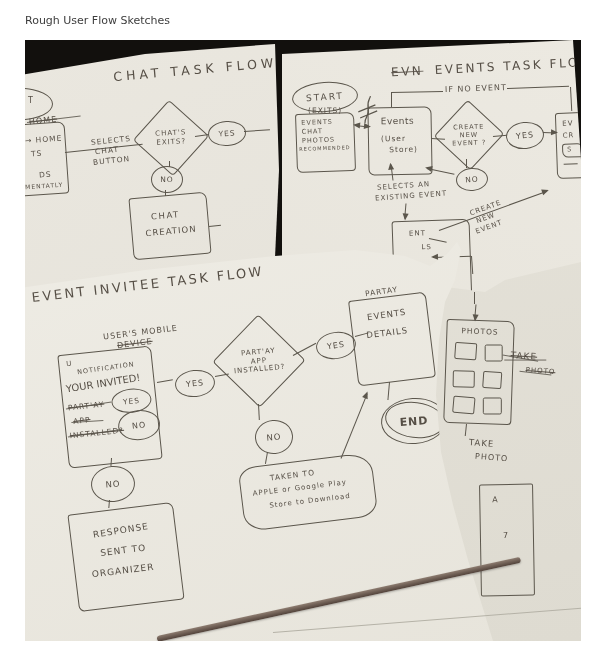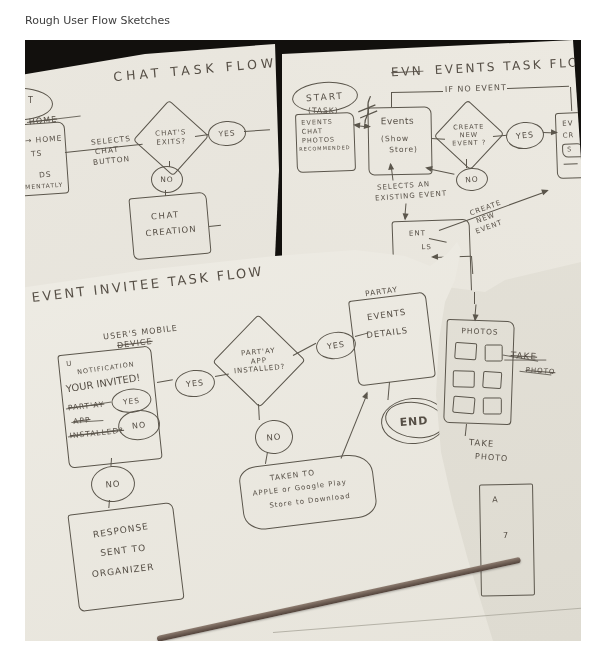--- a/index.html
+++ b/index.html
@@ -49,34 +49,34 @@
   <div id="photo">
 
     <div class="sheet" id="sheetB">
       <div class="hw" style="left:366px;top:20px;font-size:12px;letter-spacing:2.5px;transform:rotate(-3deg);">
         <span class="strike">EVN</span>
         <span style="margin-left:5px;">EVENTS TASK FLOW</span>
       </div>
       <div class="oval" style="left:267px;top:42px;width:64px;height:28px;transform:rotate(-4deg);">
         <span class="hw" style="font-size:9px;letter-spacing:2px;">START</span>
       </div>
-      <div class="hw" style="left:283px;top:66px;font-size:7.5px;">(TASK)</div>
+      <div class="hw" style="left:283px;top:66px;font-size:7.5px;">(EXITS)</div>
       <div class="bx" style="left:271px;top:73px;width:57px;height:57px;transform:rotate(-2deg);">
         <span class="hw" style="left: 5px; top: 4px; font-size: 6.5px; position: absolute;">EVENTS</span>
         <span class="hw" style="left: 5px; top: 13px; font-size: 6.5px; position: absolute;">CHAT</span>
         <span class="hw" style="left: 5px; top: 22px; font-size: 6.5px; position: absolute;">PHOTOS</span>
         <span class="hw" style="left: 2px; top: 31px; font-size: 5px; position: absolute;">RECOMMENDED</span>
       </div>
       <div class="ln ae as" style="left:330px;top:85px;width:14px;transform:rotate(6deg);"></div>
       <svg width="26" height="24" style="position:absolute;left:330px;top:58px;transform:rotate(-35deg);">
         <path d="M3 21 C7 15,11 18,14 11 S21 4,23 2 M2 14 L20 18 M4 8 L22 12" stroke="#5b564c" stroke-width="1.2" fill="none"></path>
       </svg>
       <div class="bx" style="left:343px;top:67px;width:62px;height:66px;transform:rotate(-1deg);">
         <span class="hw" style="left: 12px; top: 8px; font-size: 9px; letter-spacing: 0.5px; position: absolute;">Events</span>
-        <span class="hw" style="left: 12px; top: 26px; font-size: 7.5px; position: absolute;">(Show</span>
+        <span class="hw" style="left: 12px; top: 26px; font-size: 7.5px; position: absolute;">(User</span>
         <span class="hw" style="left: 20px; top: 37px; font-size: 7.5px; position: absolute;">Store)</span>
       </div>
       <div class="vln" style="left:366px;top:52px;height:15px;"></div>
       <div class="ln" style="left:366px;top:52px;width:52px;transform:rotate(-1deg);"></div>
       <div class="hw" style="left:420px;top:44px;font-size:8px;transform:rotate(-2deg);">IF NO EVENT</div>
       <div class="ln" style="left:482px;top:48px;width:62px;transform:rotate(-2deg);"></div>
       <div class="vln" style="left:545px;top:47px;height:24px;transform:rotate(-3deg);"></div>
       <div class="dia" style="left:419px;top:70px;width:48px;height:48px;transform:rotate(43deg);">
         <div class="dlab">
           <span style="font-size:6.5px;">CREATE</span>

